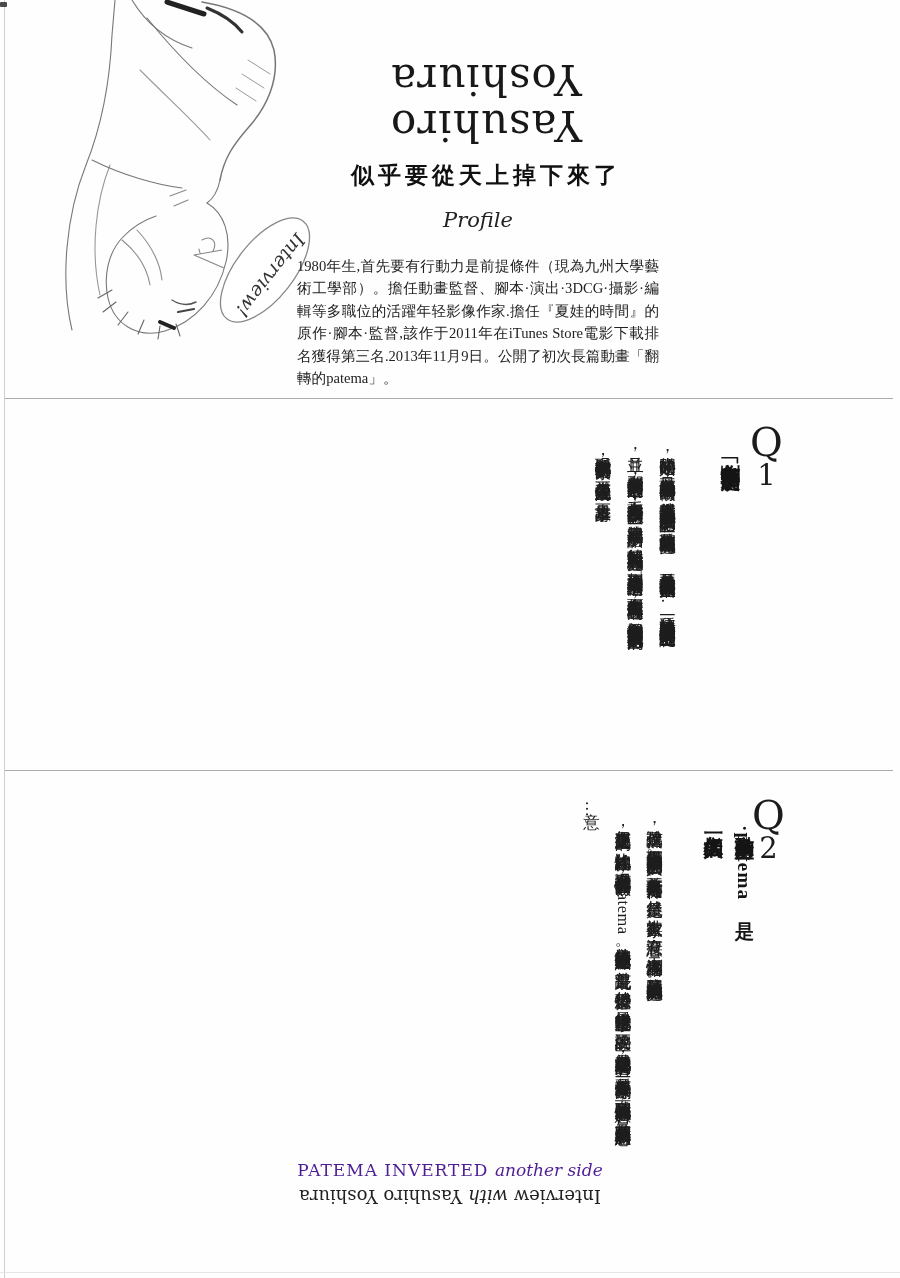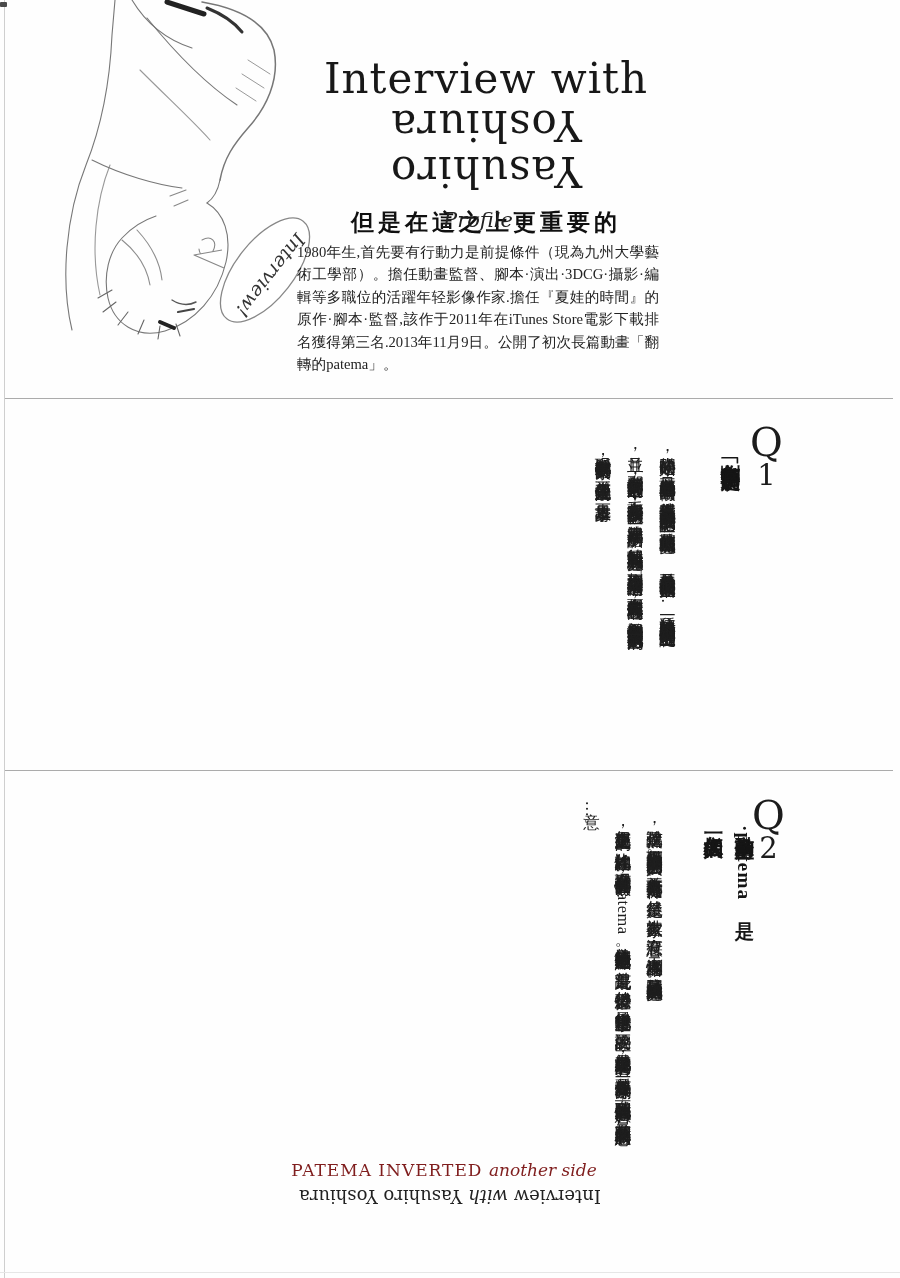--- a/index.html
+++ b/index.html
@@ -16,21 +16,21 @@
   .illustration{position:absolute;left:52px;top:0;width:280px;height:350px;}
 
   
   .title-block{position:absolute;left:300px;top:56px;width:372px;text-align:center;}
   .title-en{font-family:"DejaVu Serif","Liberation Serif",serif;font-size:42px;line-height:1.1;color:#181818;letter-spacing:1px;}
   .flipped{transform:rotate(180deg);}
   .subtitle{font-size:23px;letter-spacing:4px;margin-top:12px;color:#101010;font-weight:600;}
 
   
   .profile{position:absolute;left:297px;top:208px;width:362px;}
-  .profile-heading{text-align:center;font-family:"DejaVu Serif","Liberation Serif",serif;font-style:italic;font-size:21px;margin-bottom:9px;color:#222;}
+  .profile-heading{text-align:center;font-family:"DejaVu Serif","Liberation Serif",serif;font-style:italic;font-size:21px;margin-bottom:23px;color:#222;}
   .profile-text{margin:0;font-size:14.6px;line-height:22.4px;text-align:justify;color:#222;}
 
   .divider{position:absolute;left:5px;width:888px;height:1px;background:#8f8f8f;opacity:.75;}
   .divider-1{top:398px;}
   .divider-2{top:770px;}
 
   
   .q-label{position:absolute;display:flex;flex-direction:column;align-items:center;font-family:"DejaVu Serif","Liberation Serif",serif;color:#1c1c1c;}
   .q-label .q-letter{font-size:40px;line-height:.9;}
   .q-label .q-num{font-size:29px;line-height:1;margin-top:1px;}
@@ -43,22 +43,22 @@
   .q1-question{left:706px;top:448px;width:38px;height:250px;}
   .q2-question{left:692px;top:820px;width:68px;height:330px;line-height:31px;}
   .q2-question div{margin:0;}
 
   .q-answer{position:absolute;font-size:16.5px;letter-spacing:.5px;color:#1e1e1e;}
   .q-answer p{margin:0;text-indent:1em;}
   .q1-answer{left:200px;top:427px;width:483px;height:340px;line-height:32.2px;}
   .q2-answer{left:200px;top:800px;width:470px;height:336px;line-height:31.5px;}
 
   
-  .footer-line1{position:absolute;left:244px;top:1160px;width:400px;text-align:center;
-    font-family:"DejaVu Serif","Liberation Serif",serif;font-size:17px;letter-spacing:1px;color:#7f1d1d;}
+  .footer-line1{position:absolute;left:250px;top:1160px;width:400px;text-align:center;
+    font-family:"DejaVu Serif","Liberation Serif",serif;font-size:17px;letter-spacing:1px;color:#4c1d95;}
   .footer-line1 i{letter-spacing:0;}
   .footer-line2{position:absolute;left:250px;top:1186px;width:400px;text-align:center;
     font-family:"DejaVu Serif","Liberation Serif",serif;font-size:18px;color:#222;transform:rotate(180deg);}
 </style>
 </head>
 <body>
 
 <div class="page">
 
   <div class="edge-left"></div>
@@ -88,23 +88,22 @@
       <path d="M 108,322 l 14,6" stroke="#222" stroke-width="4"></path>
     </g>
     <g>
       <ellipse cx="213" cy="270" rx="62" ry="29" transform="rotate(-52 213 270)" fill="#ffffff" stroke="#888" stroke-width="1.3"></ellipse>
       <path d="M 170,250 L 142,255 L 172,268" fill="#ffffff" stroke="#888" stroke-width="1.2" stroke-linejoin="round"></path>
       <text x="244" y="232" transform="rotate(128 244 232)" font-family="DejaVu Serif, Liberation Serif, serif" font-style="italic" font-size="19" fill="#333">Interview!</text>
     </g>
   </svg>
 
   <header class="title-block">
-    <div class="title-en">Interview with</div>
     <div class="title-en flipped">Yasuhiro Yoshiura</div>
-    <div class="subtitle">但是在這之上更重要的</div>
+    <div class="subtitle">似乎要從天上掉下來了</div>
   </header>
 
   <section class="profile">
     <div class="profile-heading">Profile</div>
     <p class="profile-text">1980年生,首先要有行動力是前提條件（現為九州大學藝術工學部）。擔任動畫監督、腳本·演出·3DCG·攝影·編輯等多職位的活躍年轻影像作家.擔任『夏娃的時間』的原作·腳本·監督,該作于2011年在iTunes Store電影下載排名獲得第三名.2013年11月9日。公開了初次長篇動畫「翻轉的patema」。</p>
   </section>
 
   <div class="divider divider-1"></div>
 
   <div class="q-label q1-label">

